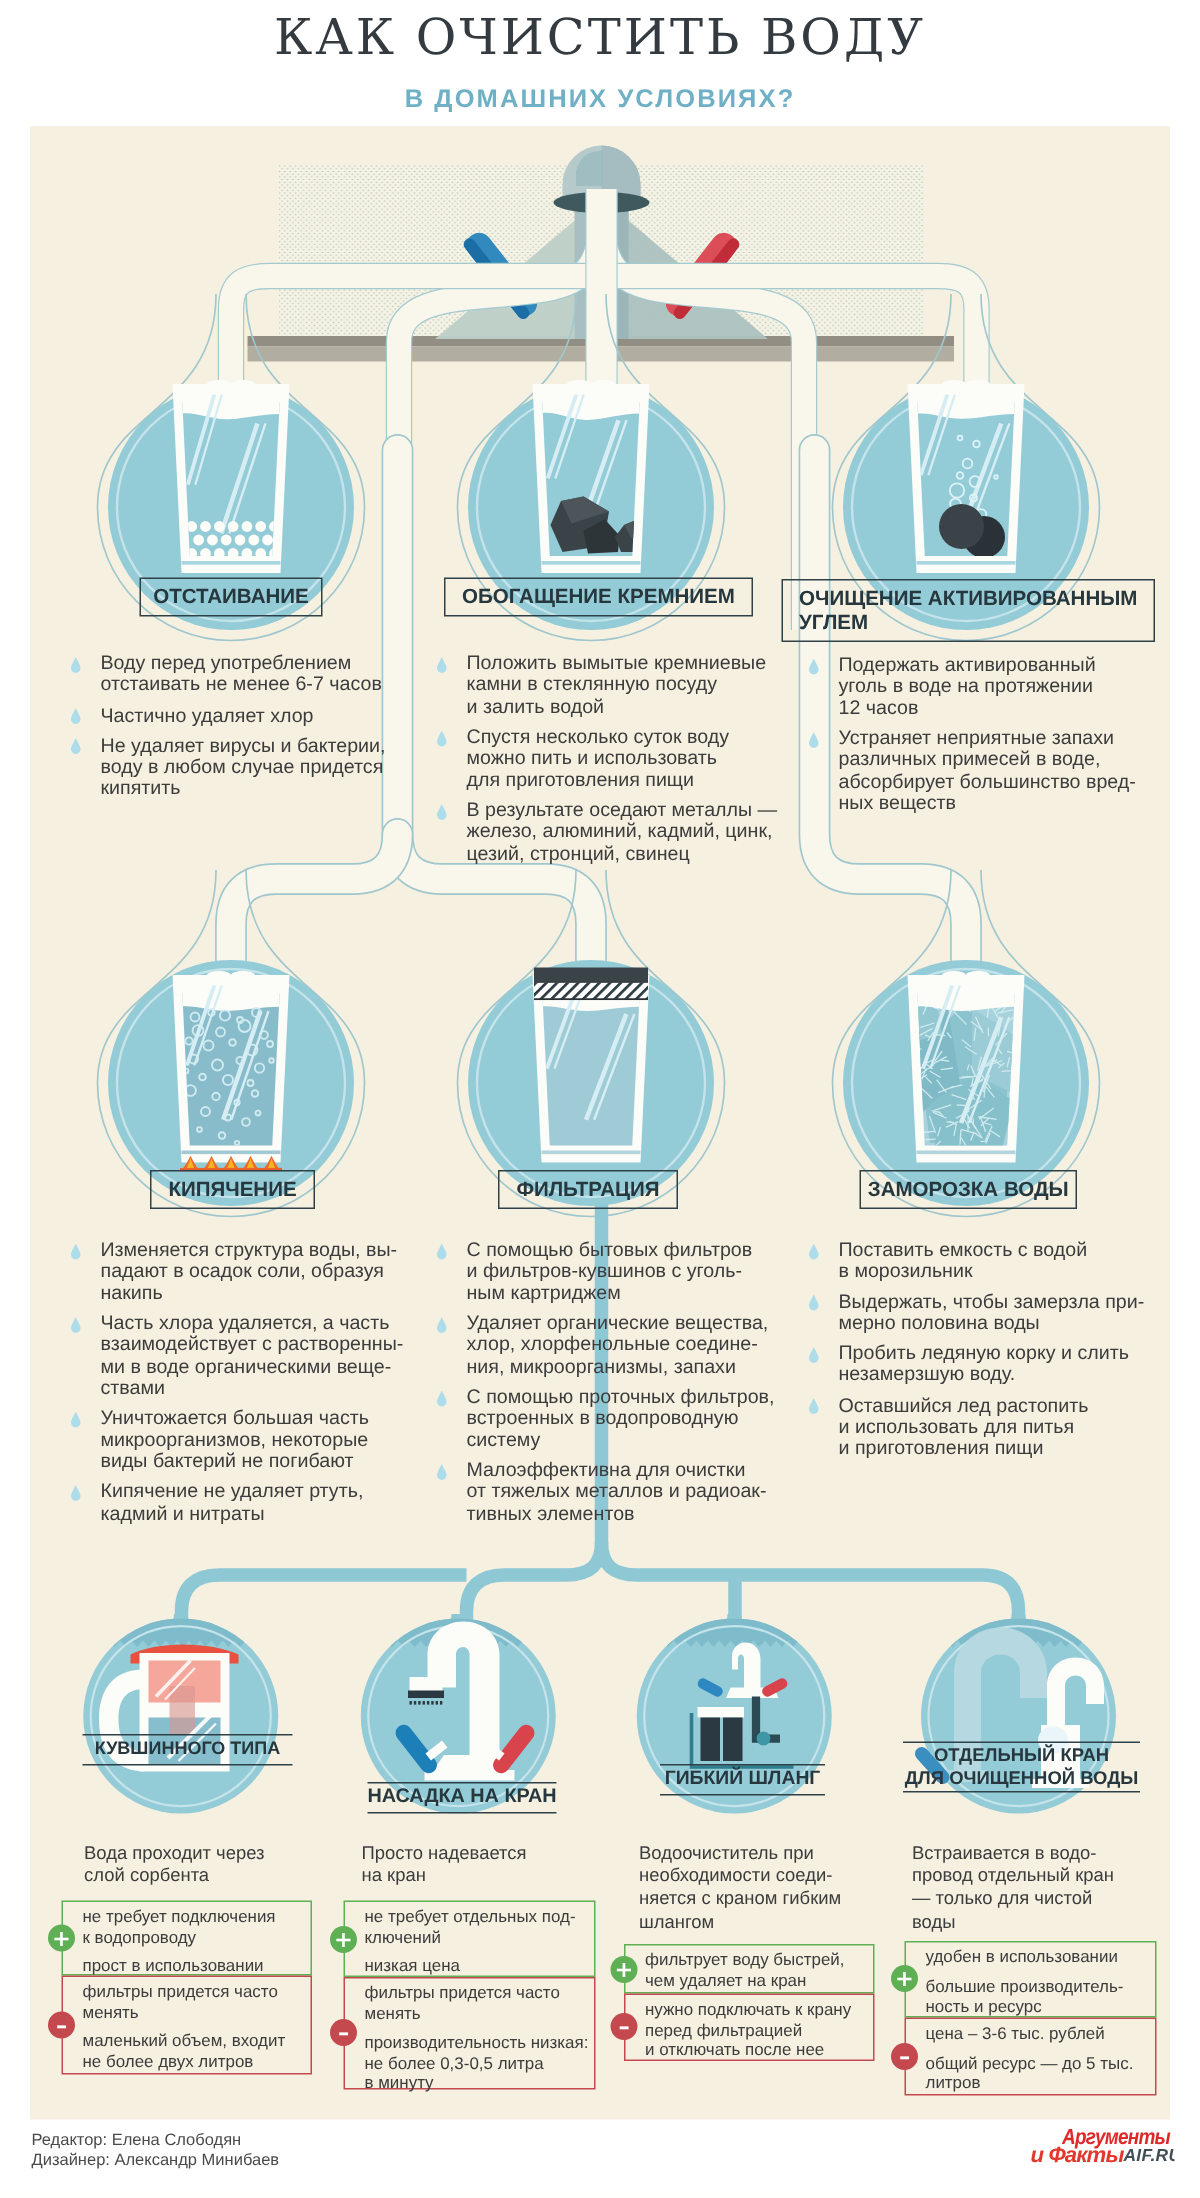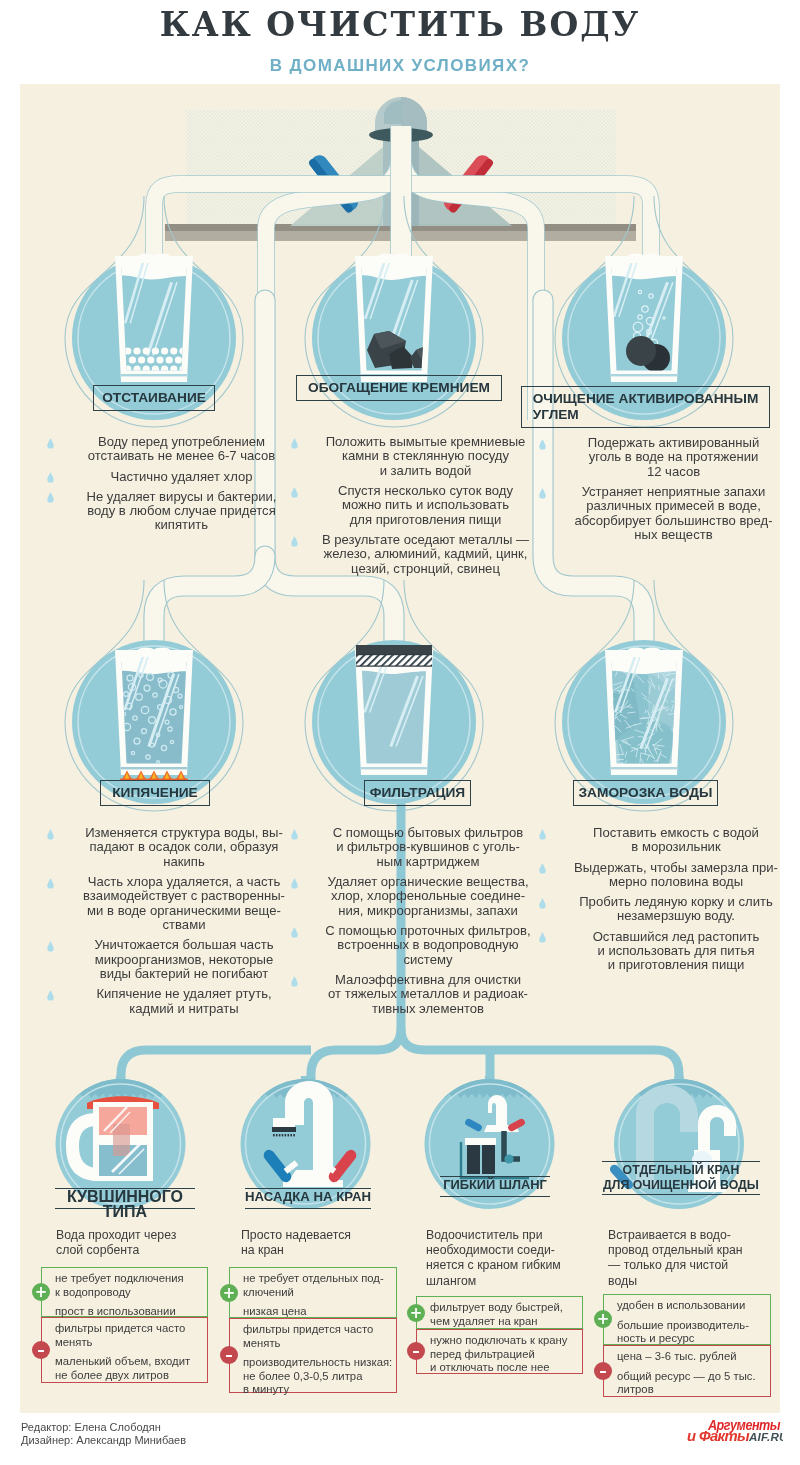--- a/index.html
+++ b/index.html
@@ -1,29 +1,29 @@
 <!DOCTYPE html>
 <html><head>
 <meta charset="utf-8">
 <style>
   html,body{margin:0;padding:0;background:#ffffff;}
   body{width:800px;height:1465px;font-family:"Liberation Sans",sans-serif;overflow:hidden;}
   #page{position:relative;width:800px;height:1465px;background:#ffffff;overflow:hidden;}
   #title{position:absolute;left:0;top:8px;width:800px;text-align:center;
-    font-family:"DejaVu Serif",serif;font-weight:bold;font-size:33px;letter-spacing:2px;
+    font-family:"DejaVu Serif",serif;font-weight:normal;font-size:33px;letter-spacing:2px;
     color:#333B40;line-height:1;}
   #subtitle{position:absolute;left:0;top:57px;width:800px;text-align:center;
     font-weight:bold;font-size:17px;letter-spacing:1.4px;color:#6FB0C6;line-height:1;}
   #board{position:absolute;left:20px;top:84px;width:760px;height:1329px;background:#F6F0E0;}
   #art{position:absolute;left:0;top:0;pointer-events:none;}
   .hdrbox{position:absolute;border:1.3px solid #2E4048;
     display:flex;align-items:center;justify-content:center;text-align:left;
     font-weight:bold;font-size:13.7px;color:#27373E;box-sizing:border-box;
     line-height:16px;white-space:pre-line;background:transparent;}
-  .bullets{position:absolute;text-align:center;}
+  .bullets{position:absolute;}
   .bullet{position:relative;padding-left:21px;margin-bottom:5.7px;
      font-size:13.1px;line-height:14.4px;color:#3C3C3C;white-space:pre-line;}
   .bullet:last-child{margin-bottom:0;}
   .drop{position:absolute;left:1px;top:2.8px;width:7px;height:11px;}
   .bcap{position:absolute;text-align:center;font-weight:bold;font-size:12.3px;color:#27373E;
      border-top:1.4px solid #2E4048;border-bottom:1.4px solid #2E4048;box-sizing:border-box;
      line-height:14.5px;white-space:pre-line;padding-top:1px;}
   .bdesc{position:absolute;font-size:12.3px;line-height:15.2px;color:#3C3C3C;white-space:pre-line;}
   .prosbox{position:absolute;border:1px solid #5FAF55;box-sizing:border-box;}
   .consbox{position:absolute;border:1px solid #C3494E;box-sizing:border-box;}
@@ -569,21 +569,21 @@
 отстаивать не менее 6-7 часов</span></div>
   <div class="bullet"><svg class="drop" viewBox="0 0 7 11">
           <path d="M3.5 0.2C3.5 0.2 0.3 5.6 0.3 7.4A3.2 3.2 0 0 0 6.7 7.4C6.7 5.6 3.5 0.2 3.5 0.2Z" fill="#ADDCEA"></path>
         </svg><span>Частично удаляет хлор</span></div>
   <div class="bullet"><svg class="drop" viewBox="0 0 7 11">
           <path d="M3.5 0.2C3.5 0.2 0.3 5.6 0.3 7.4A3.2 3.2 0 0 0 6.7 7.4C6.7 5.6 3.5 0.2 3.5 0.2Z" fill="#ADDCEA"></path>
         </svg><span>Не удаляет вирусы и бактерии,
 воду в любом случае придется
 кипятить</span></div>
 </div>
-<div class="hdrbox" style="left:296px;top:375px;width:206px;height:26px">ОБОГАЩЕНИЕ КРЕМНИЕМ</div>
+<div class="hdrbox" style="left:296px;top:385px;width:206px;height:26px">ОБОГАЩЕНИЕ КРЕМНИЕМ</div>
 <div class="bullets" style="left:290px;top:435px;width:250px">
   <div class="bullet"><svg class="drop" viewBox="0 0 7 11">
           <path d="M3.5 0.2C3.5 0.2 0.3 5.6 0.3 7.4A3.2 3.2 0 0 0 6.7 7.4C6.7 5.6 3.5 0.2 3.5 0.2Z" fill="#ADDCEA"></path>
         </svg><span>Положить вымытые кремниевые
 камни в стеклянную посуду
 и залить водой</span></div>
   <div class="bullet"><svg class="drop" viewBox="0 0 7 11">
           <path d="M3.5 0.2C3.5 0.2 0.3 5.6 0.3 7.4A3.2 3.2 0 0 0 6.7 7.4C6.7 5.6 3.5 0.2 3.5 0.2Z" fill="#ADDCEA"></path>
         </svg><span>Спустя несколько суток воду
 можно пить и использовать
@@ -625,21 +625,21 @@
   <div class="bullet"><svg class="drop" viewBox="0 0 7 11">
           <path d="M3.5 0.2C3.5 0.2 0.3 5.6 0.3 7.4A3.2 3.2 0 0 0 6.7 7.4C6.7 5.6 3.5 0.2 3.5 0.2Z" fill="#ADDCEA"></path>
         </svg><span>Уничтожается большая часть
 микроорганизмов, некоторые
 виды бактерий не погибают</span></div>
   <div class="bullet"><svg class="drop" viewBox="0 0 7 11">
           <path d="M3.5 0.2C3.5 0.2 0.3 5.6 0.3 7.4A3.2 3.2 0 0 0 6.7 7.4C6.7 5.6 3.5 0.2 3.5 0.2Z" fill="#ADDCEA"></path>
         </svg><span>Кипячение не удаляет ртуть,
 кадмий и нитраты</span></div>
 </div>
-<div class="hdrbox" style="left:364px;top:780px;width:107px;height:26px">ФИЛЬТРАЦИЯ</div>
+<div class="hdrbox" style="left:332px;top:780px;width:120px;height:26px">ФИЛЬТРАЦИЯ</div>
 <div class="bullets" style="left:290px;top:826px;width:255px">
   <div class="bullet"><svg class="drop" viewBox="0 0 7 11">
           <path d="M3.5 0.2C3.5 0.2 0.3 5.6 0.3 7.4A3.2 3.2 0 0 0 6.7 7.4C6.7 5.6 3.5 0.2 3.5 0.2Z" fill="#ADDCEA"></path>
         </svg><span>С помощью бытовых  фильтров
 и  фильтров-кувшинов  с уголь-
 ным картриджем</span></div>
   <div class="bullet"><svg class="drop" viewBox="0 0 7 11">
           <path d="M3.5 0.2C3.5 0.2 0.3 5.6 0.3 7.4A3.2 3.2 0 0 0 6.7 7.4C6.7 5.6 3.5 0.2 3.5 0.2Z" fill="#ADDCEA"></path>
         </svg><span>Удаляет органические вещества,
 хлор, хлорфенольные соедине-
@@ -668,21 +668,21 @@
   <div class="bullet"><svg class="drop" viewBox="0 0 7 11">
           <path d="M3.5 0.2C3.5 0.2 0.3 5.6 0.3 7.4A3.2 3.2 0 0 0 6.7 7.4C6.7 5.6 3.5 0.2 3.5 0.2Z" fill="#ADDCEA"></path>
         </svg><span>Пробить ледяную корку и слить
 незамерзшую воду.</span></div>
   <div class="bullet"><svg class="drop" viewBox="0 0 7 11">
           <path d="M3.5 0.2C3.5 0.2 0.3 5.6 0.3 7.4A3.2 3.2 0 0 0 6.7 7.4C6.7 5.6 3.5 0.2 3.5 0.2Z" fill="#ADDCEA"></path>
         </svg><span>Оставшийся лед растопить
 и использовать для питья
 и приготовления пищи</span></div>
 </div>
-<div class="bcap" style="left:55px;top:1188px;width:140px;height:21px;font-size:16px">КУВШИННОГО ТИПА</div>
+<div class="bcap" style="left:55px;top:1156px;width:140px;height:21px;font-size:12px">КУВШИННОГО ТИПА</div>
 <div class="bdesc" style="left:56px;top:1228px;width:170px">Вода проходит через
 слой сорбента</div>
 <div class="prosbox" style="left:41px;top:1267px;width:167px;height:50px"></div>
 <div class="consbox" style="left:41px;top:1317px;width:167px;height:66px"></div>
 <div class="sign plus" style="left:32px;top:1283px">+</div>
 <div class="sign minus" style="left:32px;top:1341px">–</div>
 <div class="pcitem" style="left:55px;top:1272px;width:149px">не требует подключения
 к водопроводу</div>
 <div class="pcitem" style="left:55px;top:1305.0px;width:149px">прост в использовании</div>
 <div class="pcitem" style="left:55px;top:1322px;width:149px">фильтры придется часто

